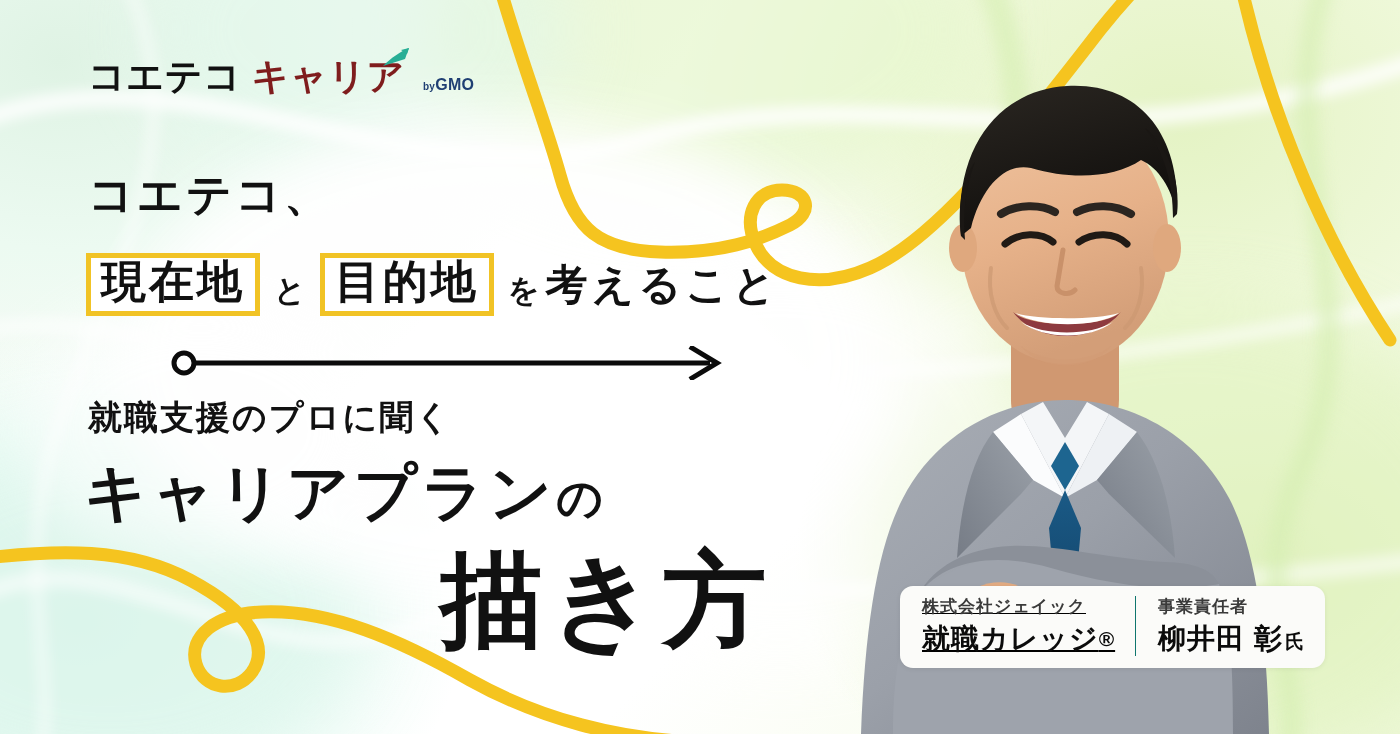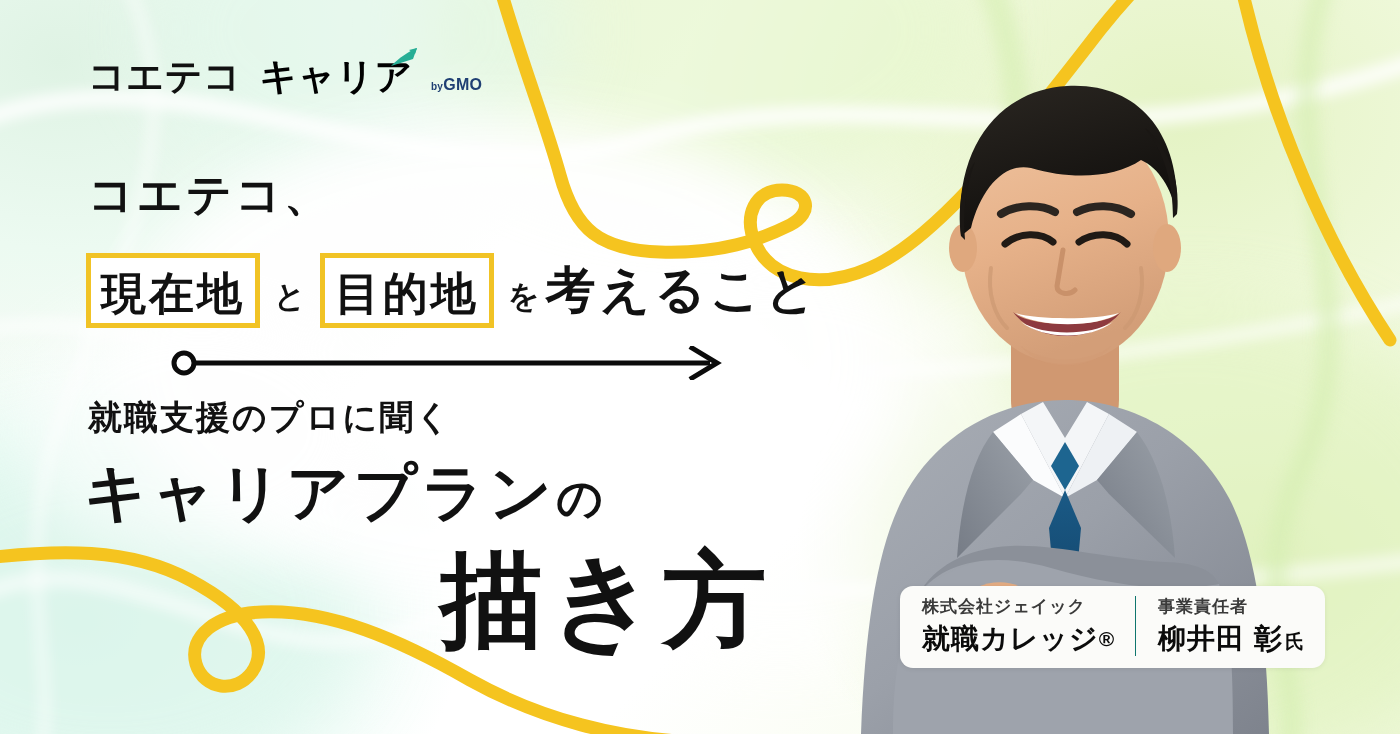--- a/index.html
+++ b/index.html
@@ -70,23 +70,23 @@
     font-weight: 900;
     letter-spacing: .5px;
     color: #111111;
     line-height: 1;
   }
   .logo-career-wrap { position: relative; }
   .logo-career {
     font-size: 37px;
     font-weight: 900;
     letter-spacing: .5px;
-    color: #000000;
-    line-height: 1;
-    margin-left: 18px;
+    color: #7f1d1d;
+    line-height: 1;
+    margin-left: 10px;
   }
   .logo-arrow {
     position: absolute;
     right: -6px;
     top: -12px;
   }
   .logo-bygmo {
     font-size: 16px;
     font-weight: 800;
     color: #1f3f73;
@@ -117,21 +117,21 @@
     position: absolute;
     left: 86px;
     top: 253px;
     display: flex;
     align-items: center;
     white-space: nowrap;
   }
   .boxed {
     border: 5px solid #f1c325;
     background: #ffffff;
-    padding: 12px 10px 6px 10px;
+    padding: 0 10px 6px 10px;
     font-size: 45px;
     font-weight: 800;
     color: #111111;
     letter-spacing: 3px;
     line-height: 1.05;
   }
   .conj {
     font-size: 31px;
     font-weight: 800;
     color: #111111;
@@ -139,21 +139,21 @@
     padding-top: 12px;
   }
   .tail-wo {
     font-size: 31px;
     font-weight: 800;
     color: #111111;
     margin: 0 6px 0 14px;
     padding-top: 12px;
   }
   .tail-rest {
-    font-size: 50px;
+    font-size: 42px;
     font-weight: 800;
     color: #111111;
     letter-spacing: 4px;
   }
 
   .arrow-line {
     position: absolute;
     left: 170px;
     top: 346px;
   }
@@ -210,21 +210,21 @@
     left: 900px;
     top: 586px;
     display: flex;
     align-items: stretch;
     background: #fbfbf9;
     border-radius: 13px;
     box-shadow: 0 1px 5px rgba(0,0,0,.07);
     padding: 10px 20px 12px 22px;
   }
   .nc-col { display: flex; flex-direction: column; justify-content: center; }
-  .nc-col.left  { padding-right: 20px; }
+  .nc-col.left  { padding-right: 20px; text-decoration: underline; }
   .nc-col.right { padding-left: 22px; border-left: 1px solid #0f766e; }
   .nc-sub {
     font-size: 17px;
     font-weight: 600;
     color: #3a3a3a;
     letter-spacing: 1px;
     line-height: 1.25;
     white-space: nowrap;
   }
   .nc-main {

